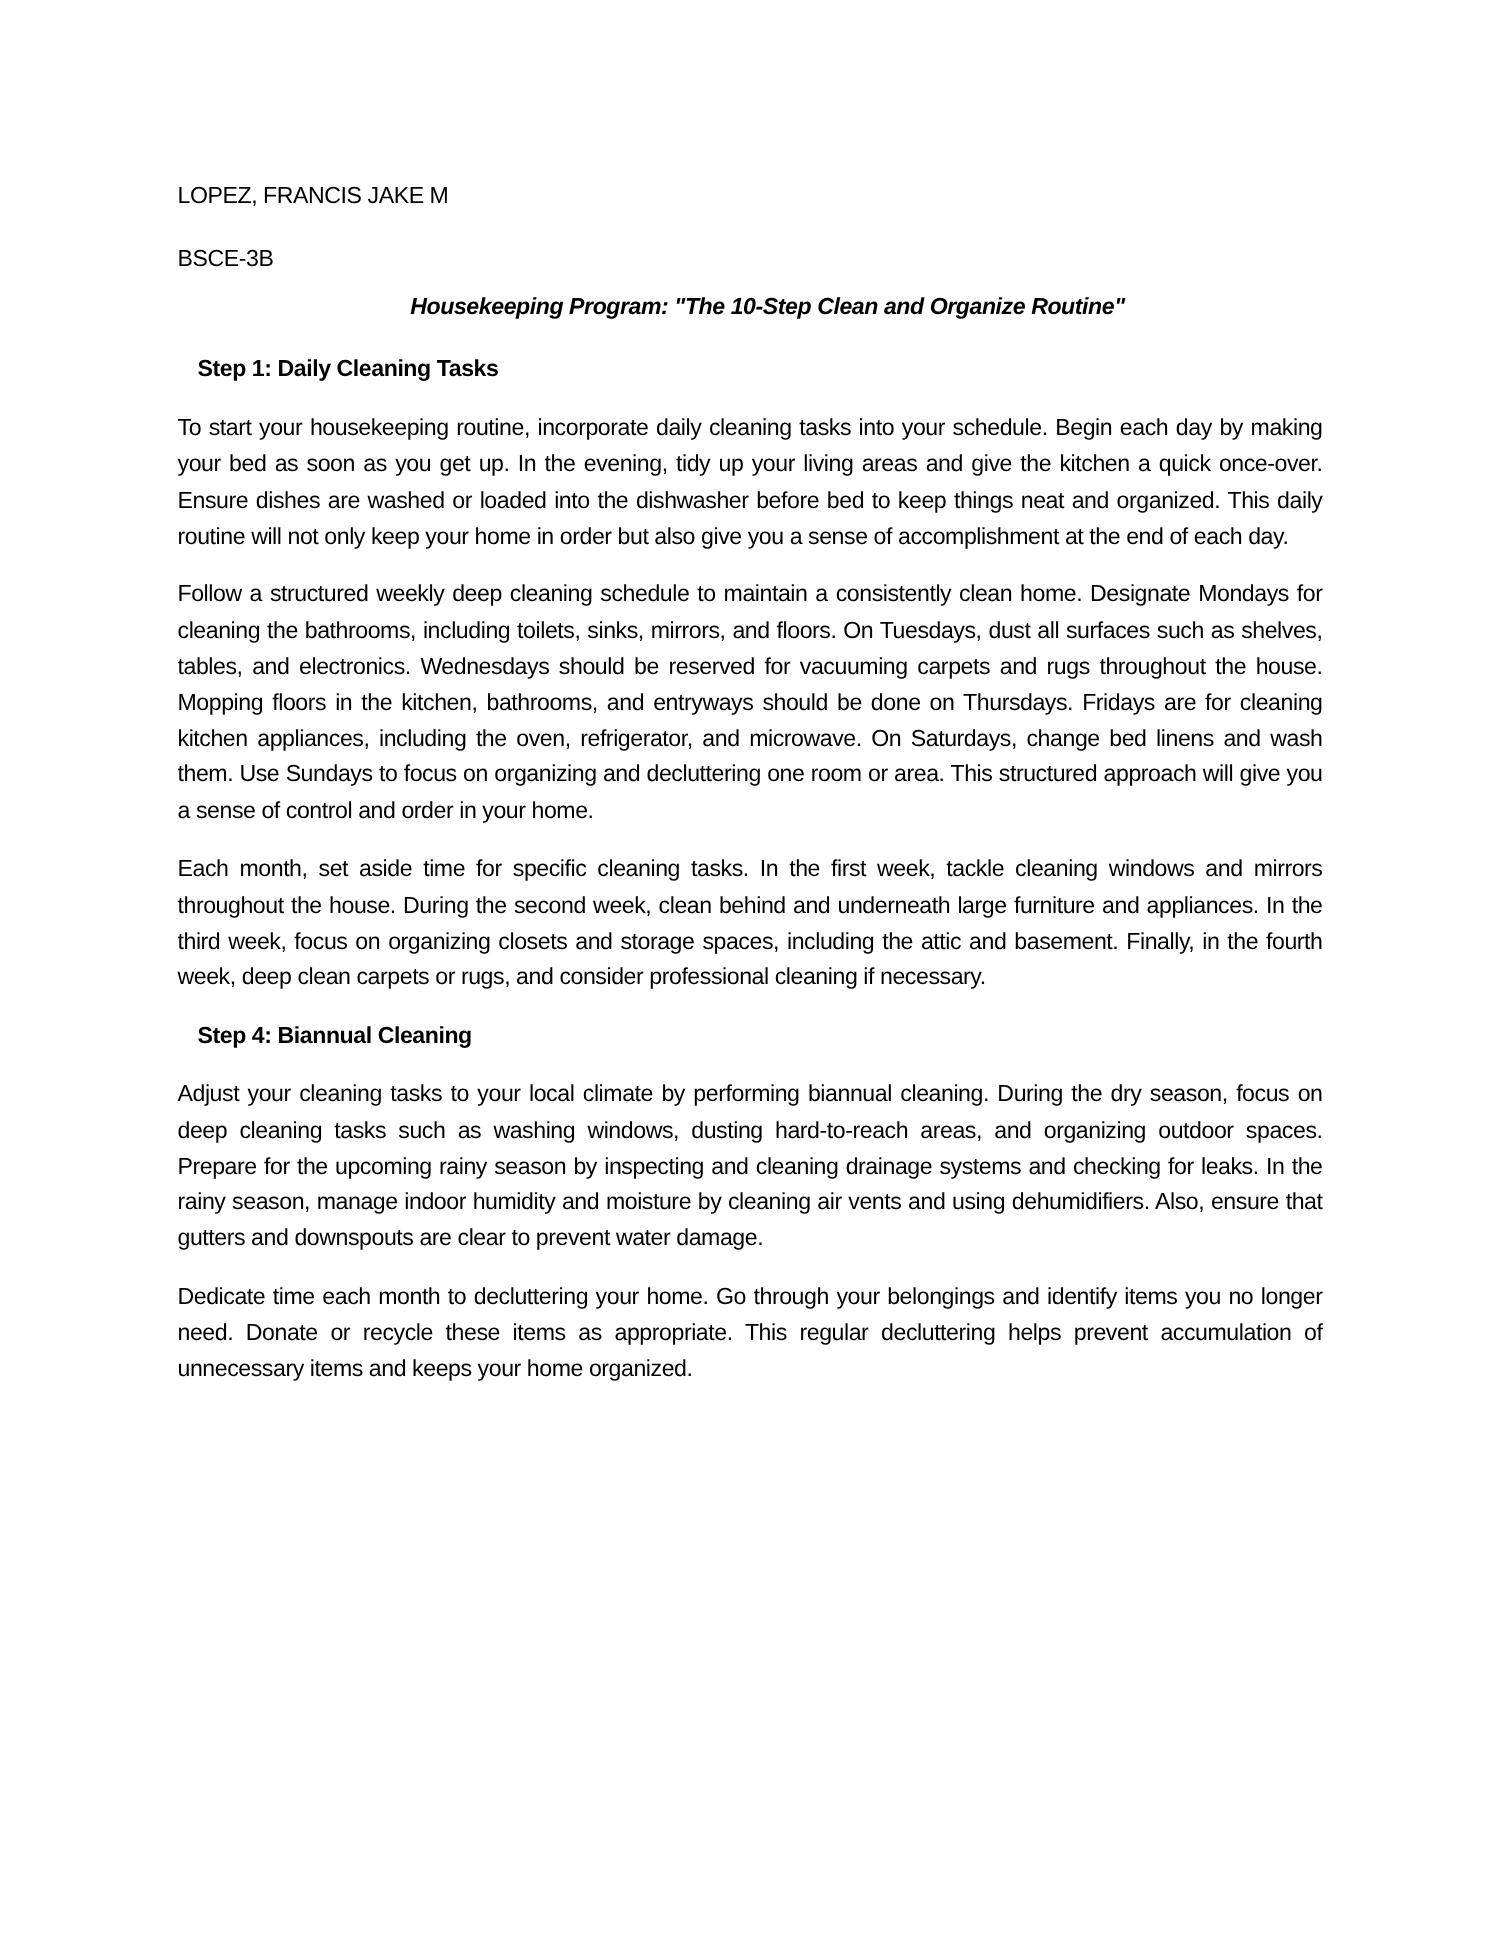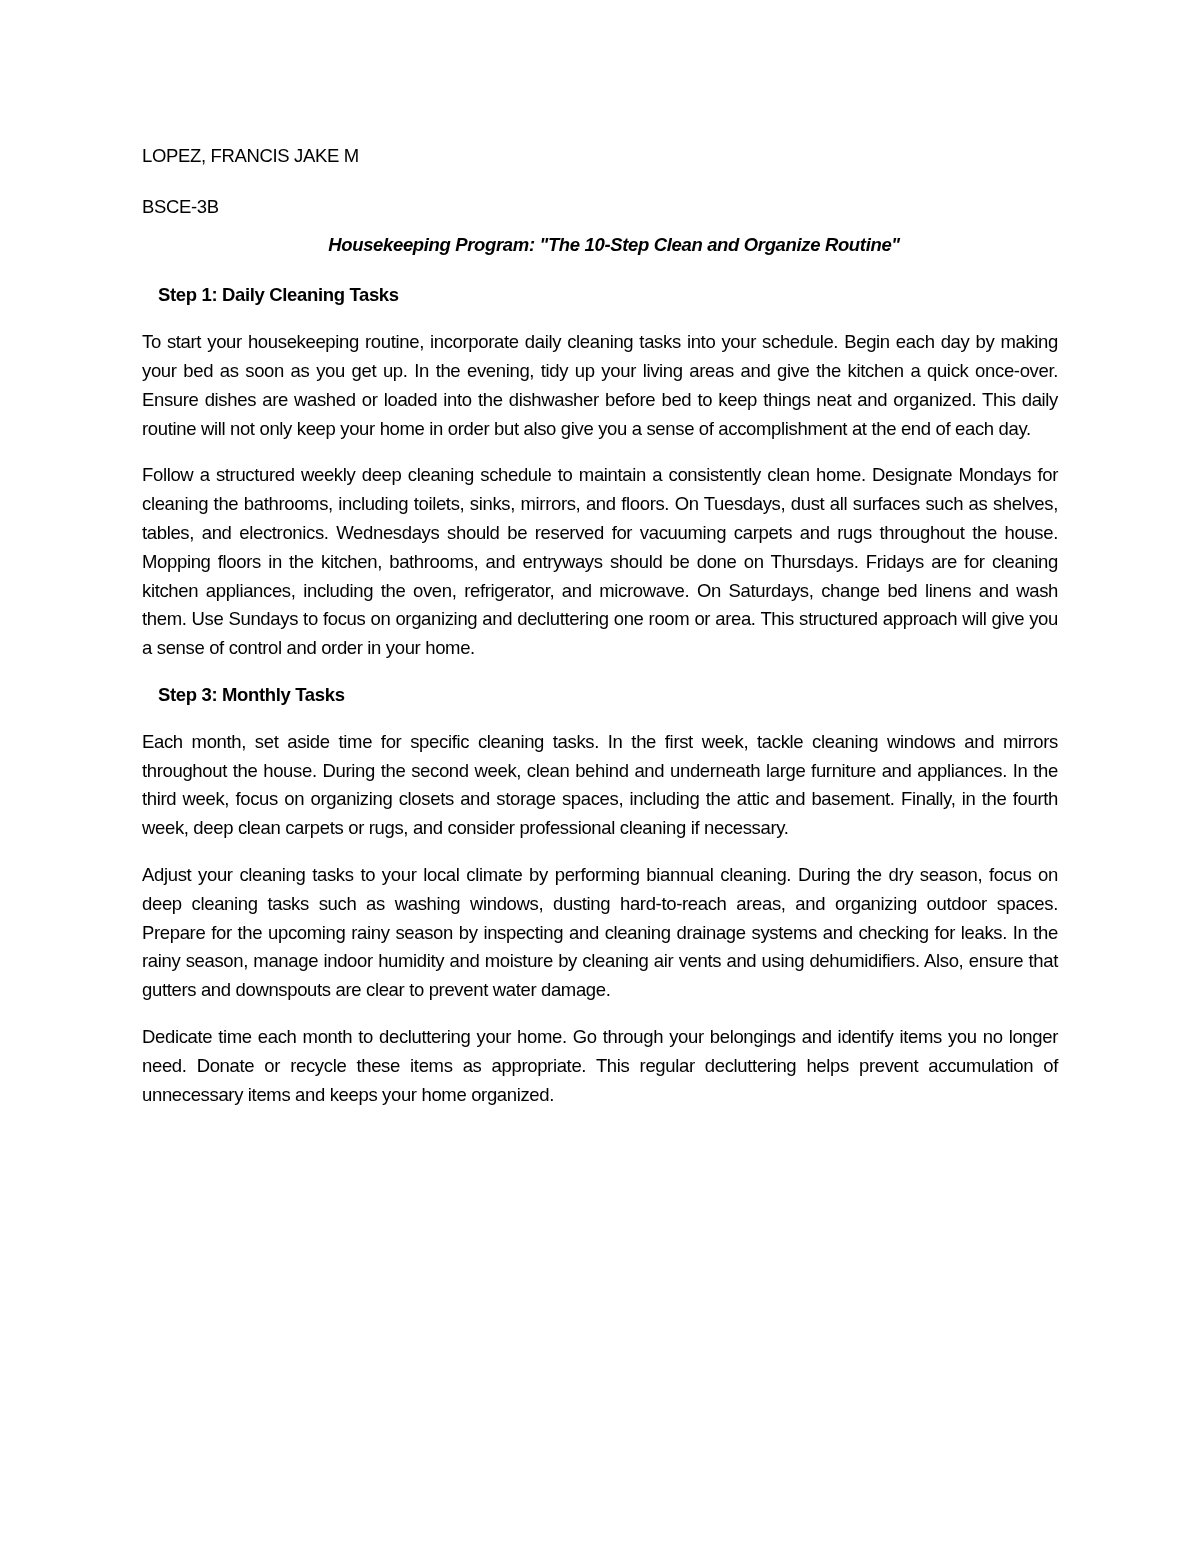--- a/index.html
+++ b/index.html
@@ -51,20 +51,20 @@
 <div class="page">
   <p class="line author">LOPEZ, FRANCIS JAKE M</p>
   <p class="line section-code">BSCE-3B</p>
   <p class="line doc-title">Housekeeping Program: "The 10-Step Clean and Organize Routine"</p>
 
   <p class="line step-heading">Step 1: Daily Cleaning Tasks</p>
   <p class="line step-body">To start your housekeeping routine, incorporate daily cleaning tasks into your schedule. Begin each day by making your bed as soon as you get up. In the evening, tidy up your living areas and give the kitchen a quick once-over. Ensure dishes are washed or loaded into the dishwasher before bed to keep things neat and organized. This daily routine will not only keep your home in order but also give you a sense of accomplishment at the end of each day.</p>
 
   <p class="line step-body">Follow a structured weekly deep cleaning schedule to maintain a consistently clean home. Designate Mondays for cleaning the bathrooms, including toilets, sinks, mirrors, and floors. On Tuesdays, dust all surfaces such as shelves, tables, and electronics. Wednesdays should be reserved for vacuuming carpets and rugs throughout the house. Mopping floors in the kitchen, bathrooms, and entryways should be done on Thursdays. Fridays are for cleaning kitchen appliances, including the oven, refrigerator, and microwave. On Saturdays, change bed linens and wash them. Use Sundays to focus on organizing and decluttering one room or area. This structured approach will give you a sense of control and order in your home.</p>
 
-  <p class="line step-heading">Step 3: Monthly Tasks</p>
   <p class="line step-body">Each month, set aside time for specific cleaning tasks. In the first week, tackle cleaning windows and mirrors throughout the house. During the second week, clean behind and underneath large furniture and appliances. In the third week, focus on organizing closets and storage spaces, including the attic and basement. Finally, in the fourth week, deep clean carpets or rugs, and consider professional cleaning if necessary.</p>
 
+  <p class="line step-heading">Step 4: Biannual Cleaning</p>
   <p class="line step-body">Adjust your cleaning tasks to your local climate by performing biannual cleaning. During the dry season, focus on deep cleaning tasks such as washing windows, dusting hard-to-reach areas, and organizing outdoor spaces. Prepare for the upcoming rainy season by inspecting and cleaning drainage systems and checking for leaks. In the rainy season, manage indoor humidity and moisture by cleaning air vents and using dehumidifiers. Also, ensure that gutters and downspouts are clear to prevent water damage.</p>
 
   <p class="line step-body">Dedicate time each month to decluttering your home. Go through your belongings and identify items you no longer need. Donate or recycle these items as appropriate. This regular decluttering helps prevent accumulation of unnecessary items and keeps your home organized.</p>
 
 </div>
 
 </body></html>

